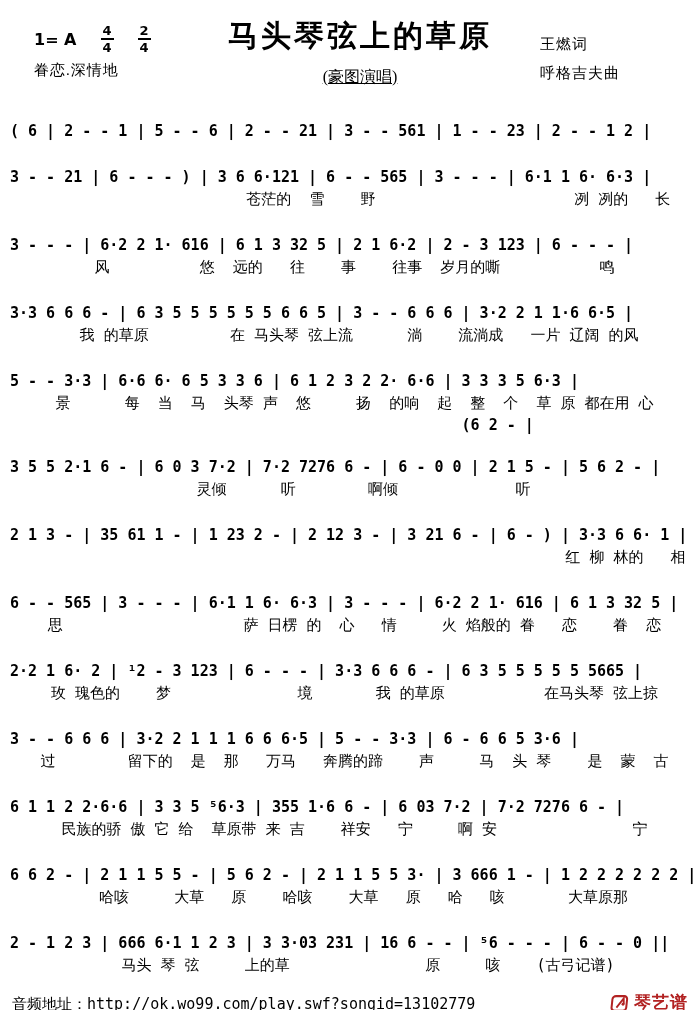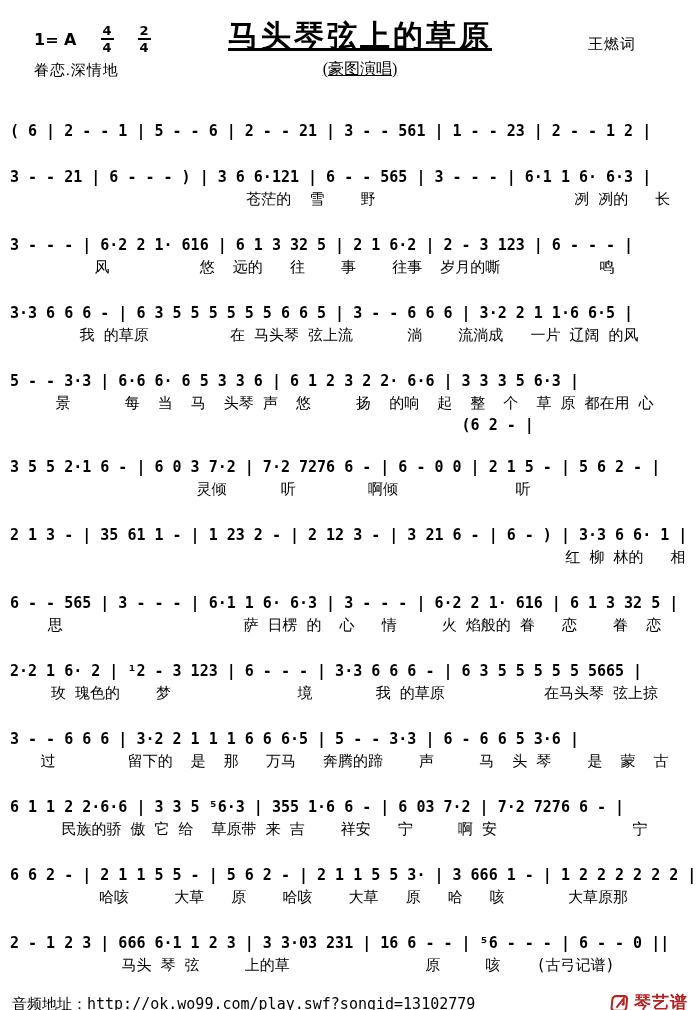--- a/index.html
+++ b/index.html
@@ -12,23 +12,23 @@
   }
   
   .hdr{display:grid;grid-template-columns:170px 1fr 150px;height:86px;flex:0 0 auto;}
   .hdr-left{padding-top:14px;padding-left:24px;}
   .keyline{font:700 16px "DejaVu Sans",sans-serif;white-space:nowrap;display:flex;align-items:center;gap:24px;}
   .ts{display:inline-flex;flex-direction:column;align-items:center;line-height:1;font-size:13px;font-weight:700;}
   .ts .num{border-bottom:2px solid #000;padding:0 2px 1px 2px;}
   .ts .den{padding-top:1px;}
   .tempo{font:15px "Liberation Serif",serif;margin-top:7px;letter-spacing:1px;}
   .hdr-center{text-align:center;}
-  .song-title{font:700 30px "Liberation Sans",sans-serif;letter-spacing:3px;margin:6px 0 2px 0;text-decoration:underline;}
+  .song-title{font:700 30px "Liberation Sans",sans-serif;letter-spacing:3px;margin:6px 0 10px 0;}
   .performer{font:16px "Liberation Serif",serif;text-decoration:underline;}
-  .hdr-right{text-align:center;padding-top:20px;padding-right:6px;font:15px "Liberation Serif",serif;line-height:1.9;letter-spacing:1px;}
+  .hdr-right{text-align:left;padding-top:20px;padding-right:6px;font:15px "Liberation Serif",serif;line-height:1.9;letter-spacing:1px;}
   
   .score{flex:1 1 auto;}
   .system{height:68px;display:flex;flex-direction:column;justify-content:flex-end;}
   .system.no-lyrics{height:46px;}
   .pickupline{height:18px;}
   .notation{font:700 15px "DejaVu Sans Mono",monospace;white-space:pre;letter-spacing:0px;line-height:22px;}
   .lyrics{font:400 15px "DejaVu Sans Mono",monospace;white-space:pre;line-height:22px;height:22px;text-align:center;}
   
   .ftr{flex:0 0 auto;display:flex;align-items:flex-end;justify-content:space-between;height:38px;padding:0 2px;}
   .audio{font:15px "Liberation Serif",serif;white-space:nowrap;}
@@ -55,20 +55,21 @@
         </span>
       </div>
       <div class="tempo">眷恋.深情地</div>
     </div>
     <div class="hdr-center">
       <div class="song-title">马头琴弦上的草原</div>
       <div class="performer">(豪图演唱)</div>
     </div>
     <div class="hdr-right">
       <div>王燃词</div>
+      <div>呼格吉夫曲</div>
     </div>
   </div>
 
   <div class="score">
     <div class="system no-lyrics">
       <div class="notation">( 6 | 2 - - 1 | 5 - - 6 | 2 - - 21 | 3 - - 561 | 1 - - 23 | 2 - - 1 2 |</div>
 
     </div>
     <div class="system">
       <div class="notation">3 - - 21 | 6 - - - ) | 3 6 6·121 | 6 - - 565 | 3 - - - | 6·1 1 6· 6·3 |</div>

